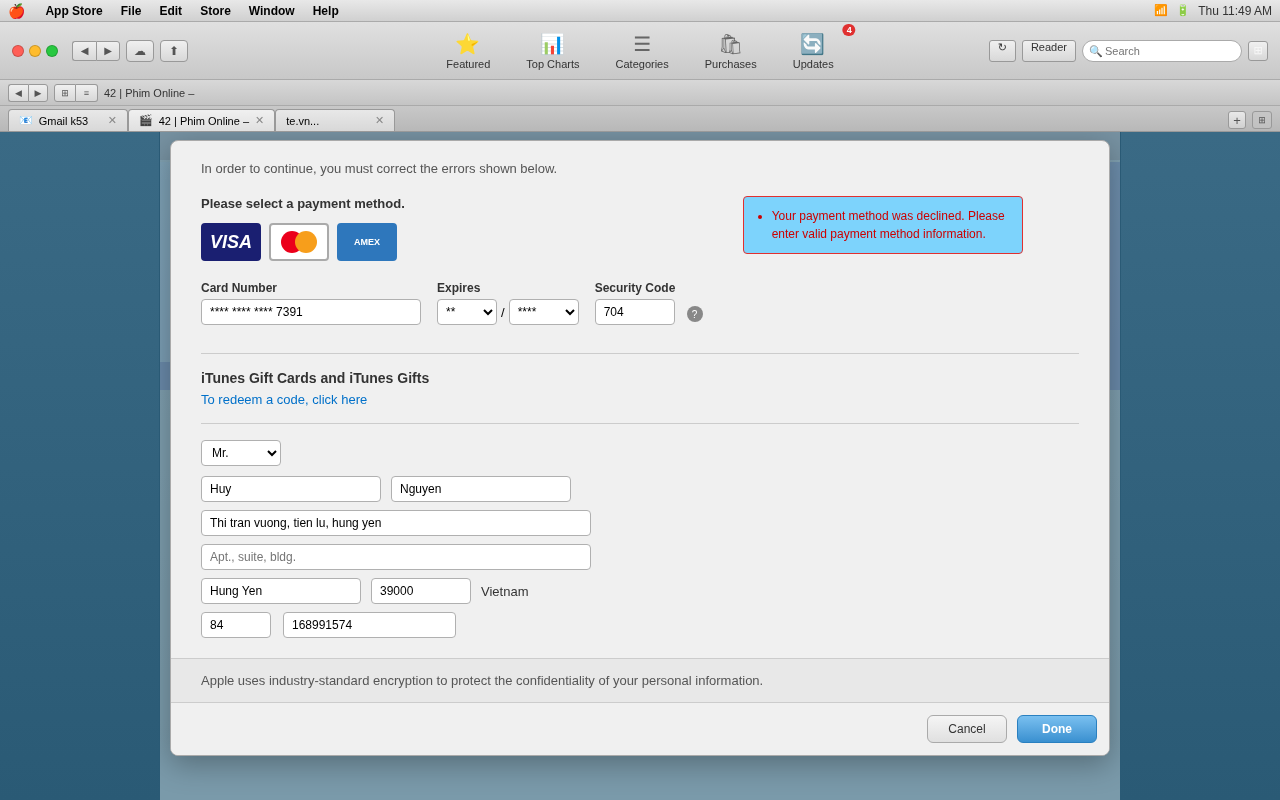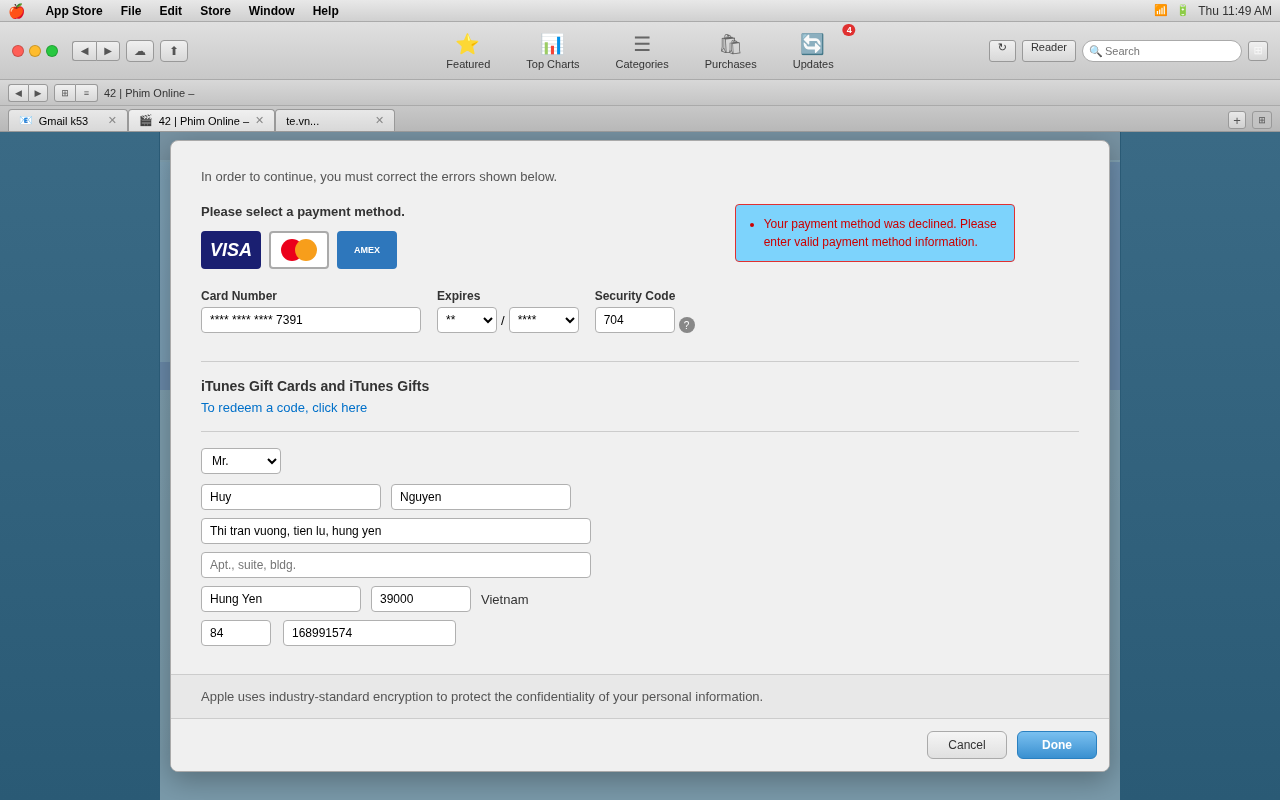--- a/index.html
+++ b/index.html
@@ -338,21 +338,21 @@
     }
     .dialog {
       width: 940px;
       background: #f0f0f0;
       border: 1px solid #aaa;
       border-radius: 8px;
       box-shadow: 0 8px 30px rgba(0,0,0,0.3);
       overflow: hidden;
     }
     .dialog-content {
-      padding: 28px 30px;
+      padding: 20px 30px;
     }
     .error-message {
       color: #555;
       font-size: 13px;
       margin-bottom: 20px;
     }
     .section-title {
       font-size: 13px;
       font-weight: 600;
       color: #333;
@@ -758,21 +758,21 @@
                       <option>**</option>
                     </select>
                     <span>/</span>
                     <select class="expires-select expires-year">
                       <option>****</option>
                     </select>
                   </div>
                 </div>
                 <div class="form-group">
                   <label class="form-label">Security Code</label>
-                  <div style="display:flex;align-items:flex-end;">
+                  <div style="display:flex;align-items:center;gap:8px;">
                     <input class="form-input security-input" type="text" value="704" style="">
                     <span class="help-icon">?</span>
                   </div>
                 </div>
               </div>
             </div>
 
             <div class="error-box">
               <ul>
                 <li>Your payment method was declined. Please enter valid payment method information.</li>

